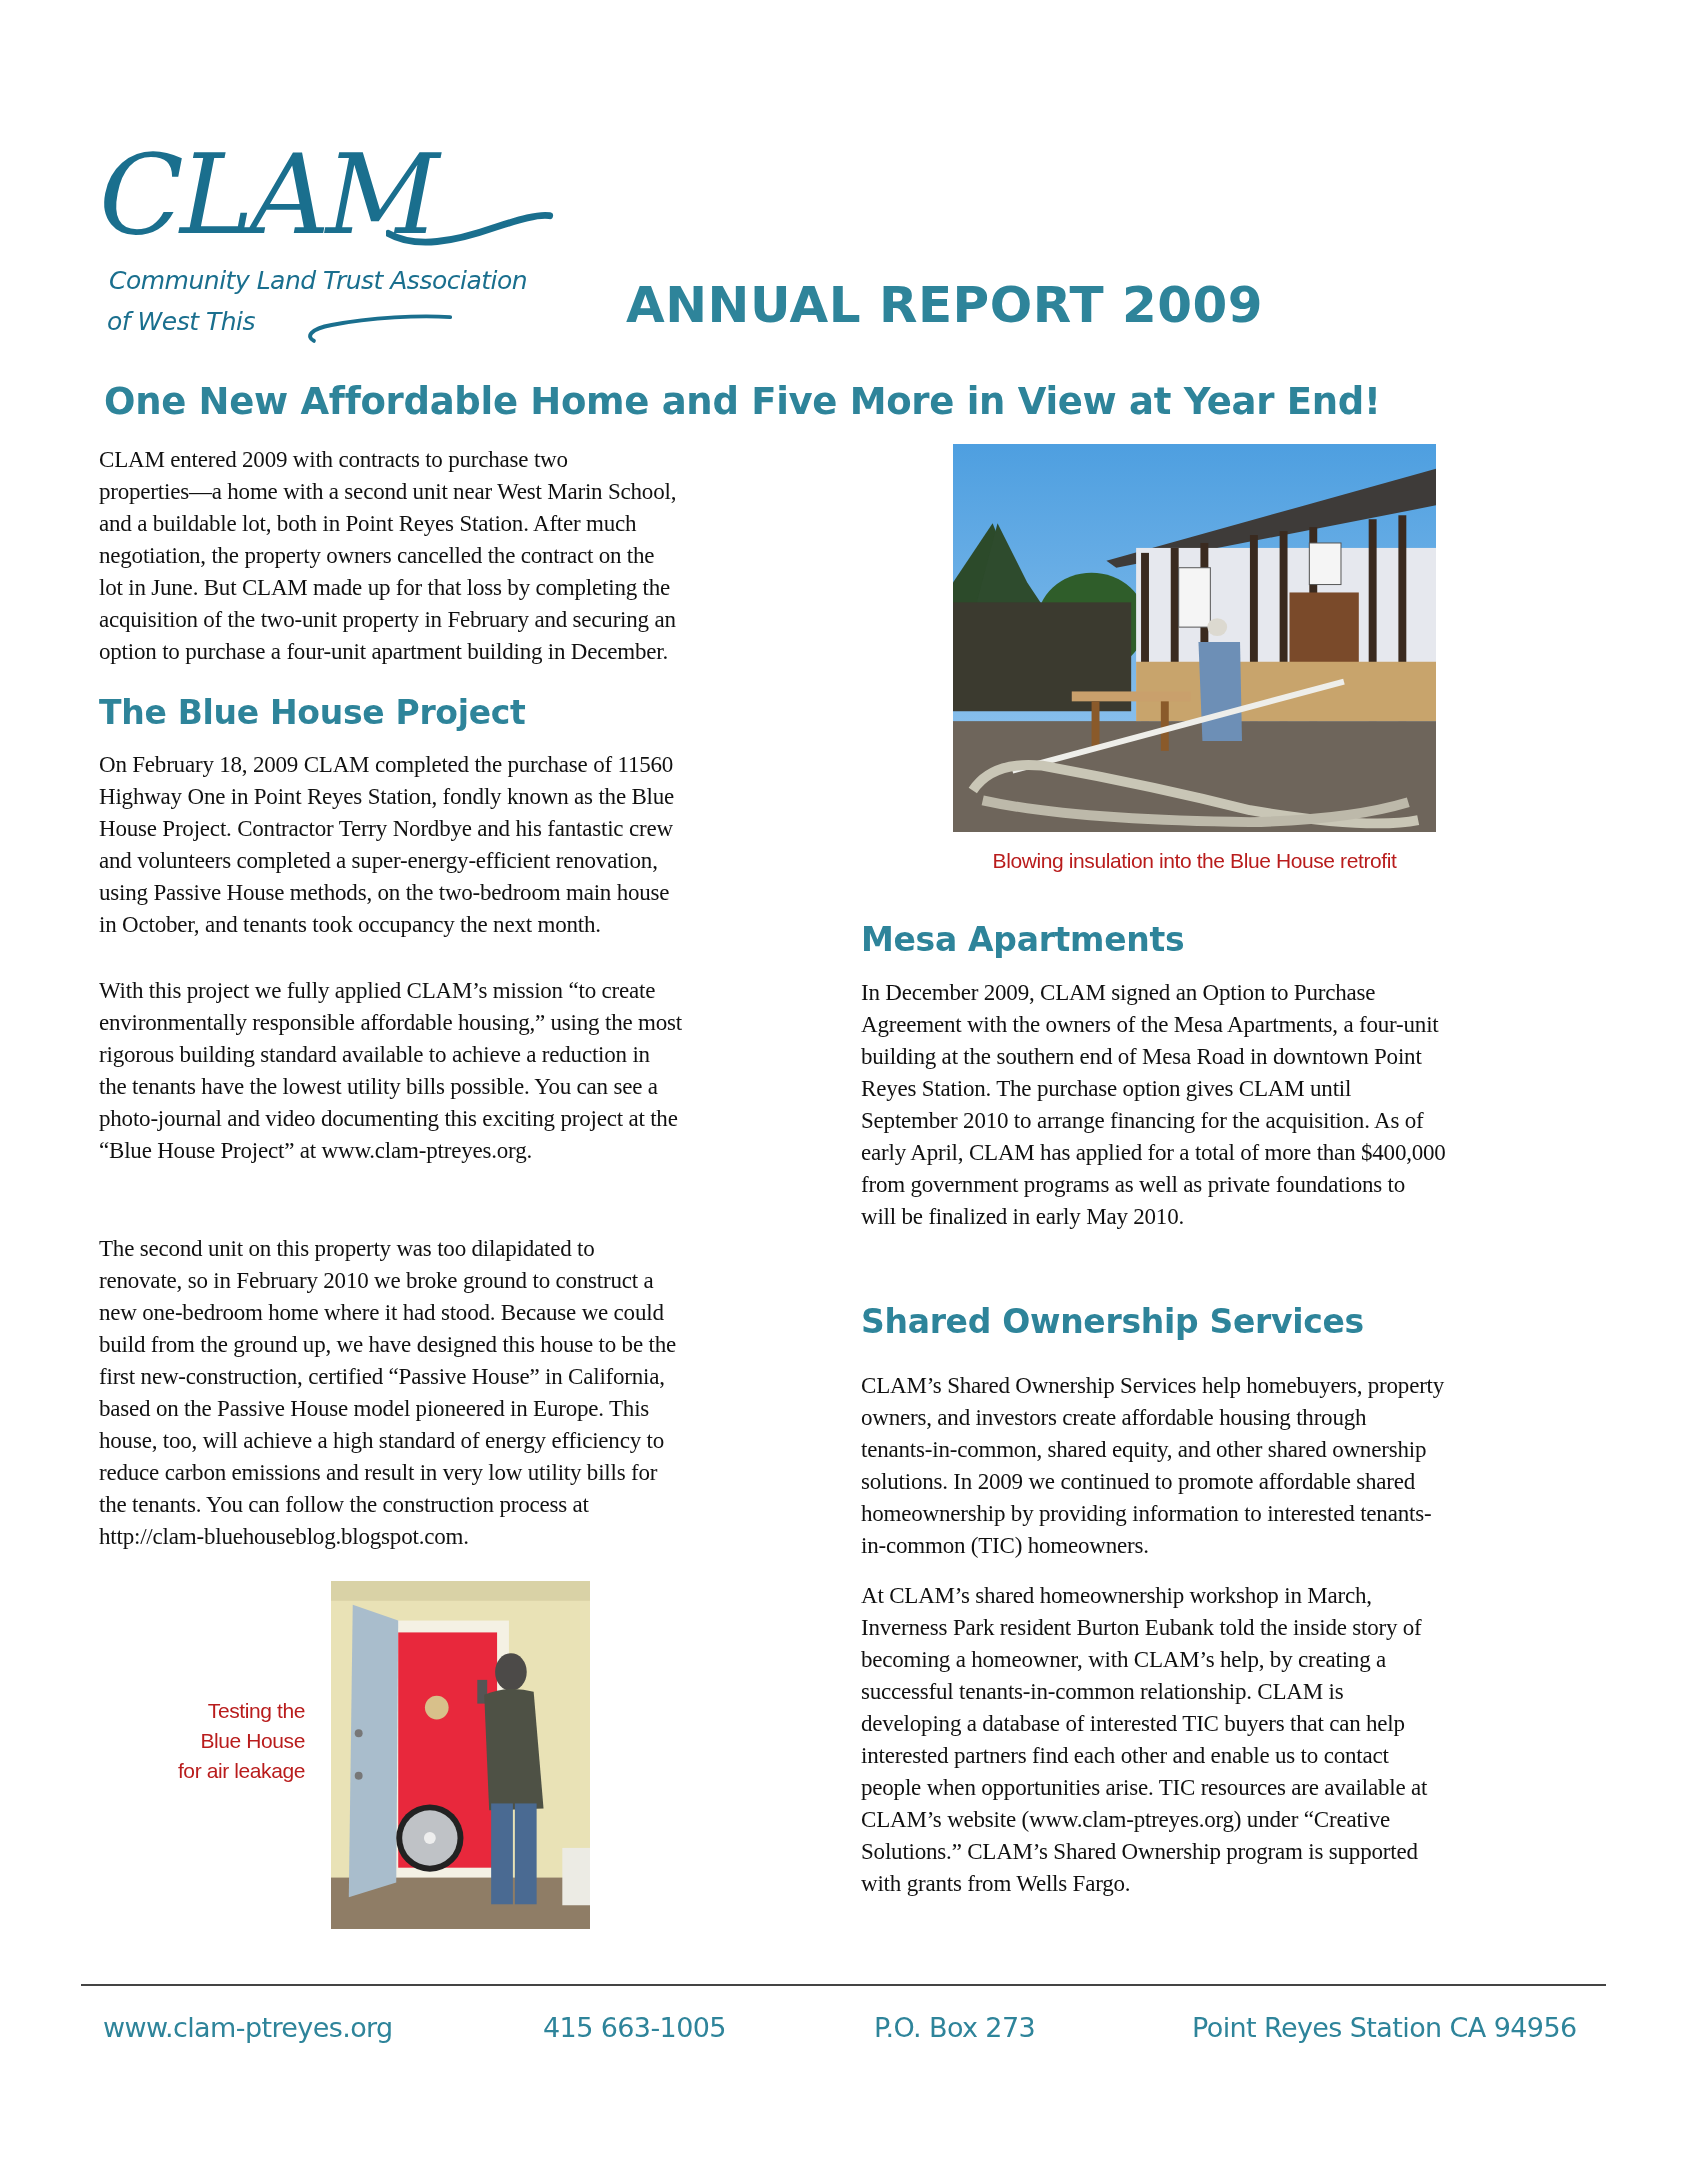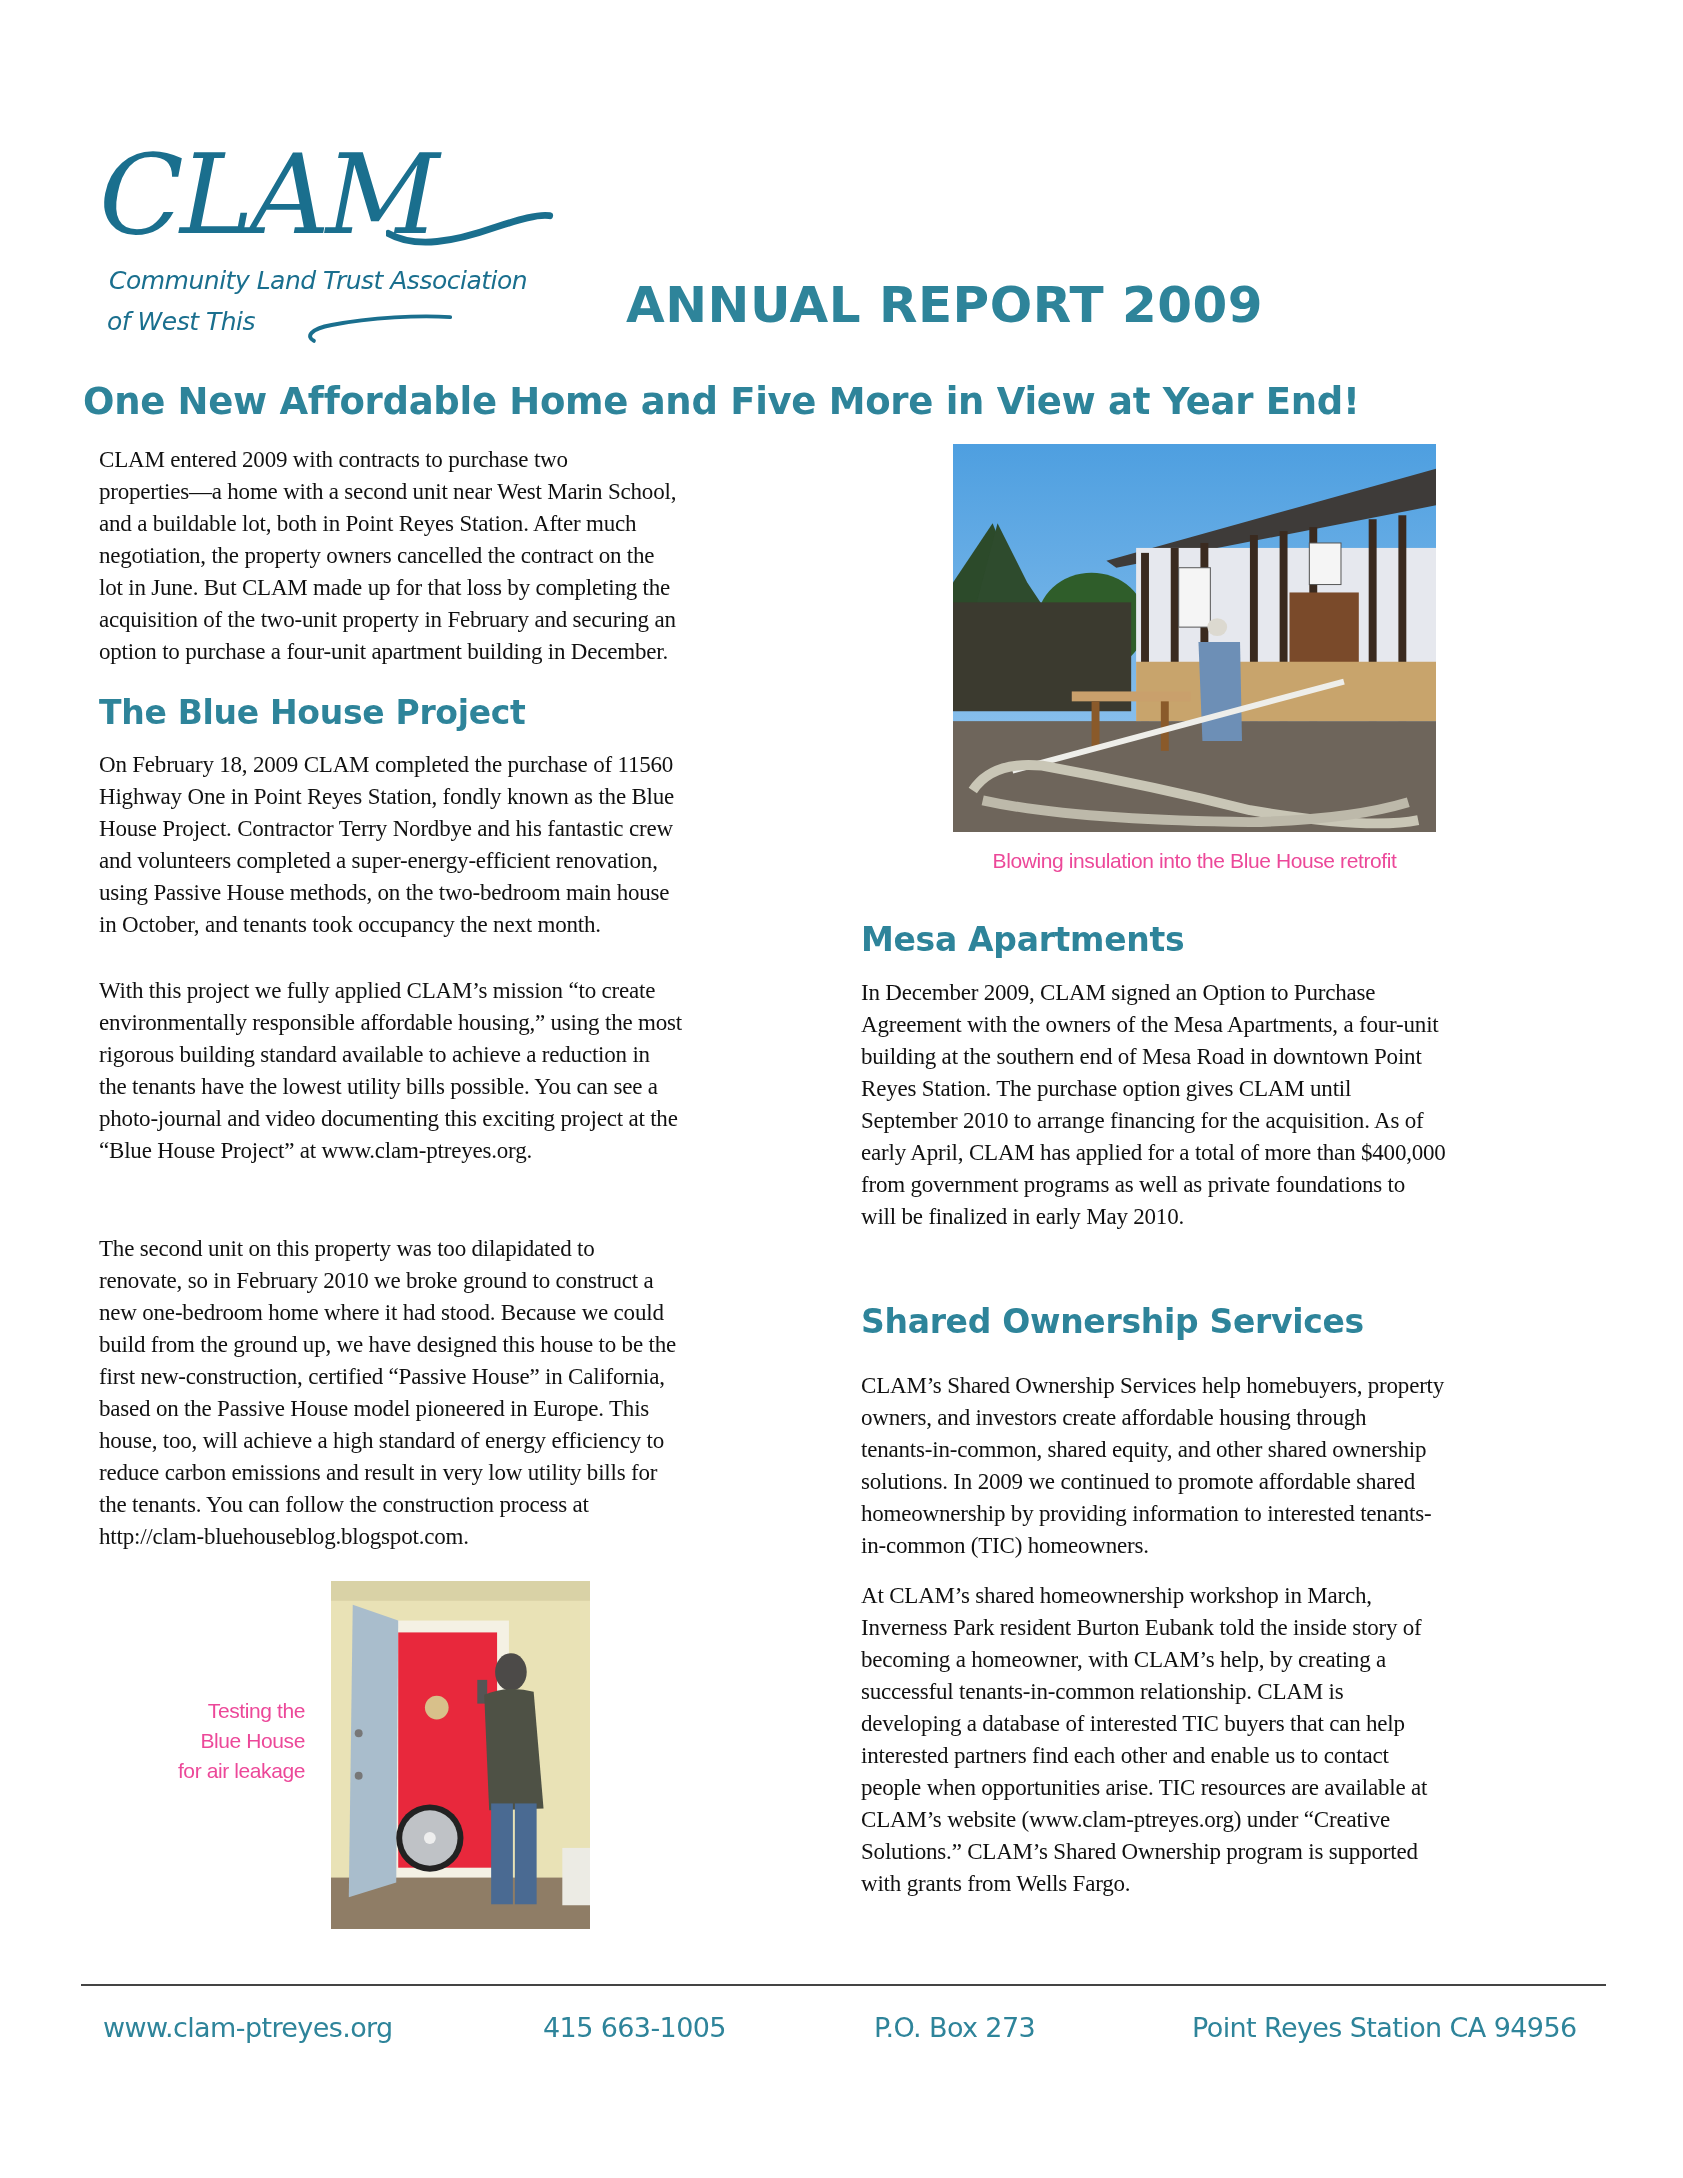--- a/index.html
+++ b/index.html
@@ -24,21 +24,21 @@
   .sec-heading {
     font-family: "DejaVu Sans", sans-serif; font-weight: bold; color: #2e849a;
     font-size: 33px; line-height: 1; white-space: nowrap; letter-spacing: -0.3px;
   }
   .body-text {
     font-family: "Liberation Serif", serif; color: #111111; font-size: 23px;
     line-height: 32px; letter-spacing: -0.2px;
   }
   .body-text .ln { display: block; white-space: nowrap; }
   .caption {
-    font-family: "Liberation Sans", sans-serif; color: #ec4899; font-size: 21px;
+    font-family: "Liberation Sans", sans-serif; color: #b91c1c; font-size: 21px;
     line-height: 30px; letter-spacing: -0.4px;
   }
   .photo { overflow: hidden; }
   .footer-rule { height: 2px; background: #444; }
   .footer-item {
     font-family: "DejaVu Sans", sans-serif; color: #2e849a; font-size: 27px;
     line-height: 1; white-space: nowrap; letter-spacing: -0.6px;
   }
 </style>
 </head>
@@ -51,21 +51,21 @@
   </svg>
   <div class="abs logo-sub" style="left:10px; top:125px;">Community Land Trust Association</div>
   <div class="abs logo-sub" style="left:8px; top:166px;">of West This</div>
   <svg class="abs" style="left:203px; top:168px;" width="158" height="40" viewBox="0 0 160 40">
     <path d="M12 34 C 4 30, 8 22, 30 18 C 70 10, 120 8, 150 10" stroke="#1a6f8e" stroke-width="4" fill="none" stroke-linecap="round"></path>
   </svg>
 </div>
 
 <div class="abs report-title" style="left:626px; top:280px;">ANNUAL REPORT 2009</div>
 
-<div class="abs main-heading" style="left:83px; top:383px;text-align:right;">One New Affordable Home and Five More in View at Year End!</div>
+<div class="abs main-heading" style="left:104px; top:383px;text-align:right;">One New Affordable Home and Five More in View at Year End!</div>
 
 <div class="abs body-text" style="left:99px; top:444px;">
   <span class="ln">CLAM entered 2009 with contracts to purchase two</span>
   <span class="ln">properties—a home with a second unit near West Marin School,</span>
   <span class="ln">and a buildable lot, both in Point Reyes Station. After much</span>
   <span class="ln">negotiation, the property owners cancelled the contract on the</span>
   <span class="ln">lot in June. But CLAM made up for that loss by completing the</span>
   <span class="ln">acquisition of the two-unit property in February and securing an</span>
   <span class="ln">option to purchase a four-unit apartment building in December.</span>
 </div>

